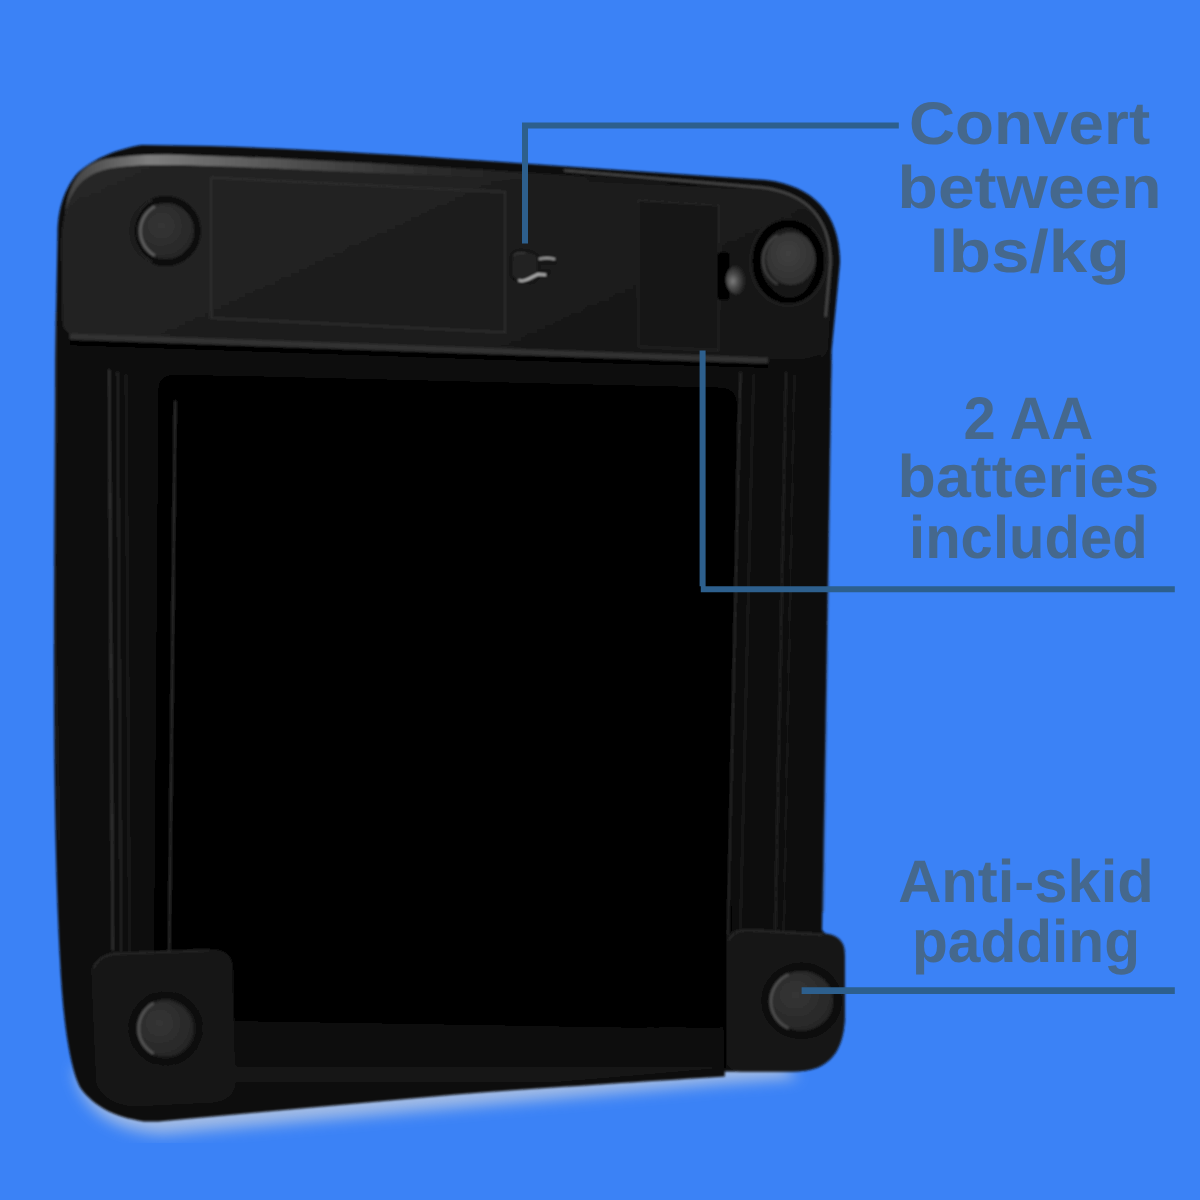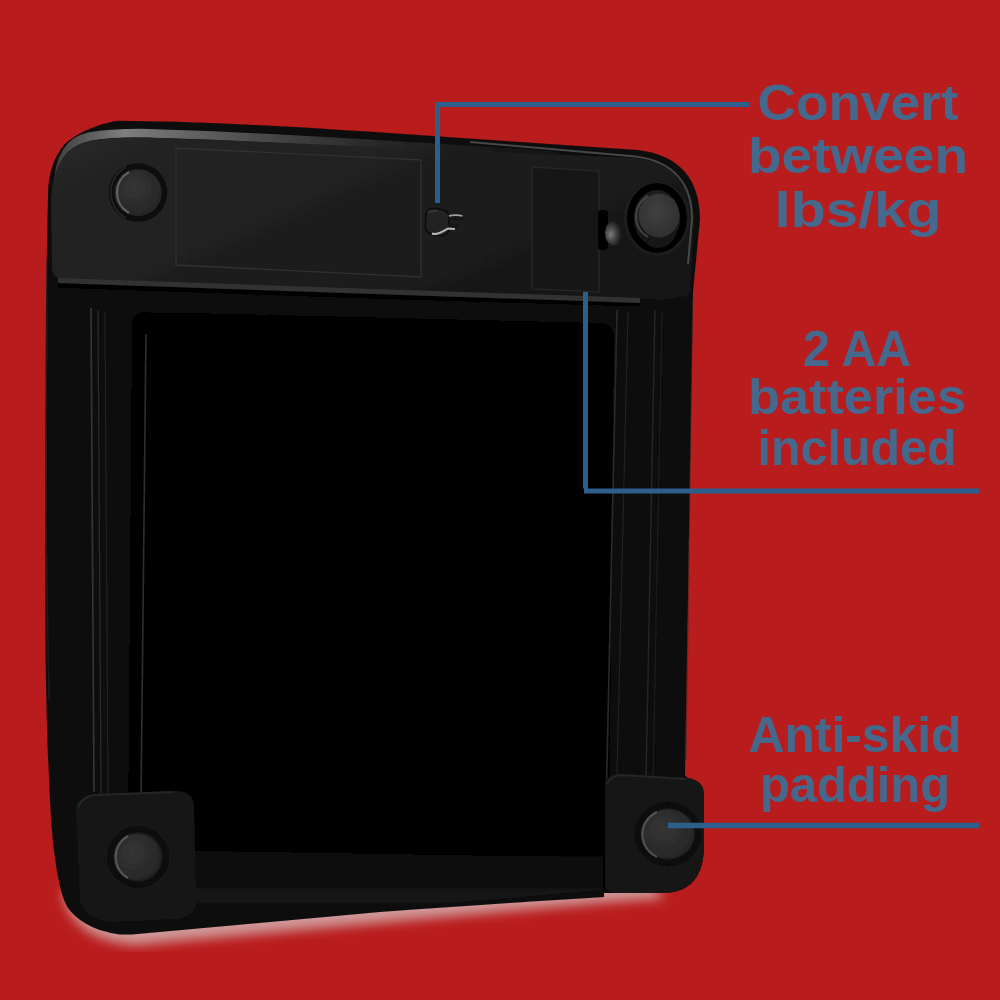--- a/index.html
+++ b/index.html
@@ -1,16 +1,16 @@
 <!DOCTYPE html>
 <html><head>
 <meta charset="utf-8">
 <style>
   html,body{margin:0;padding:0;background:#ffffff;}
-  #stage{position:relative;width:1000px;height:1000px;overflow:hidden;background:#b91c1c;
+  #stage{position:relative;width:1000px;height:1000px;overflow:hidden;background:#3b82f6;
          font-family:"Liberation Sans", sans-serif;}
   svg{position:absolute;left:0;top:0;}
 </style>
 </head>
 <body>
 <div id="stage">
 <svg width="1000" height="1000" viewBox="0 0 1000 1000">
   <defs>
     <linearGradient id="stripg" x1="58" y1="0" x2="610" y2="0" gradientUnits="userSpaceOnUse">
       <stop offset="0" stop-color="#6f6f6f" stop-opacity="0.55"></stop>

